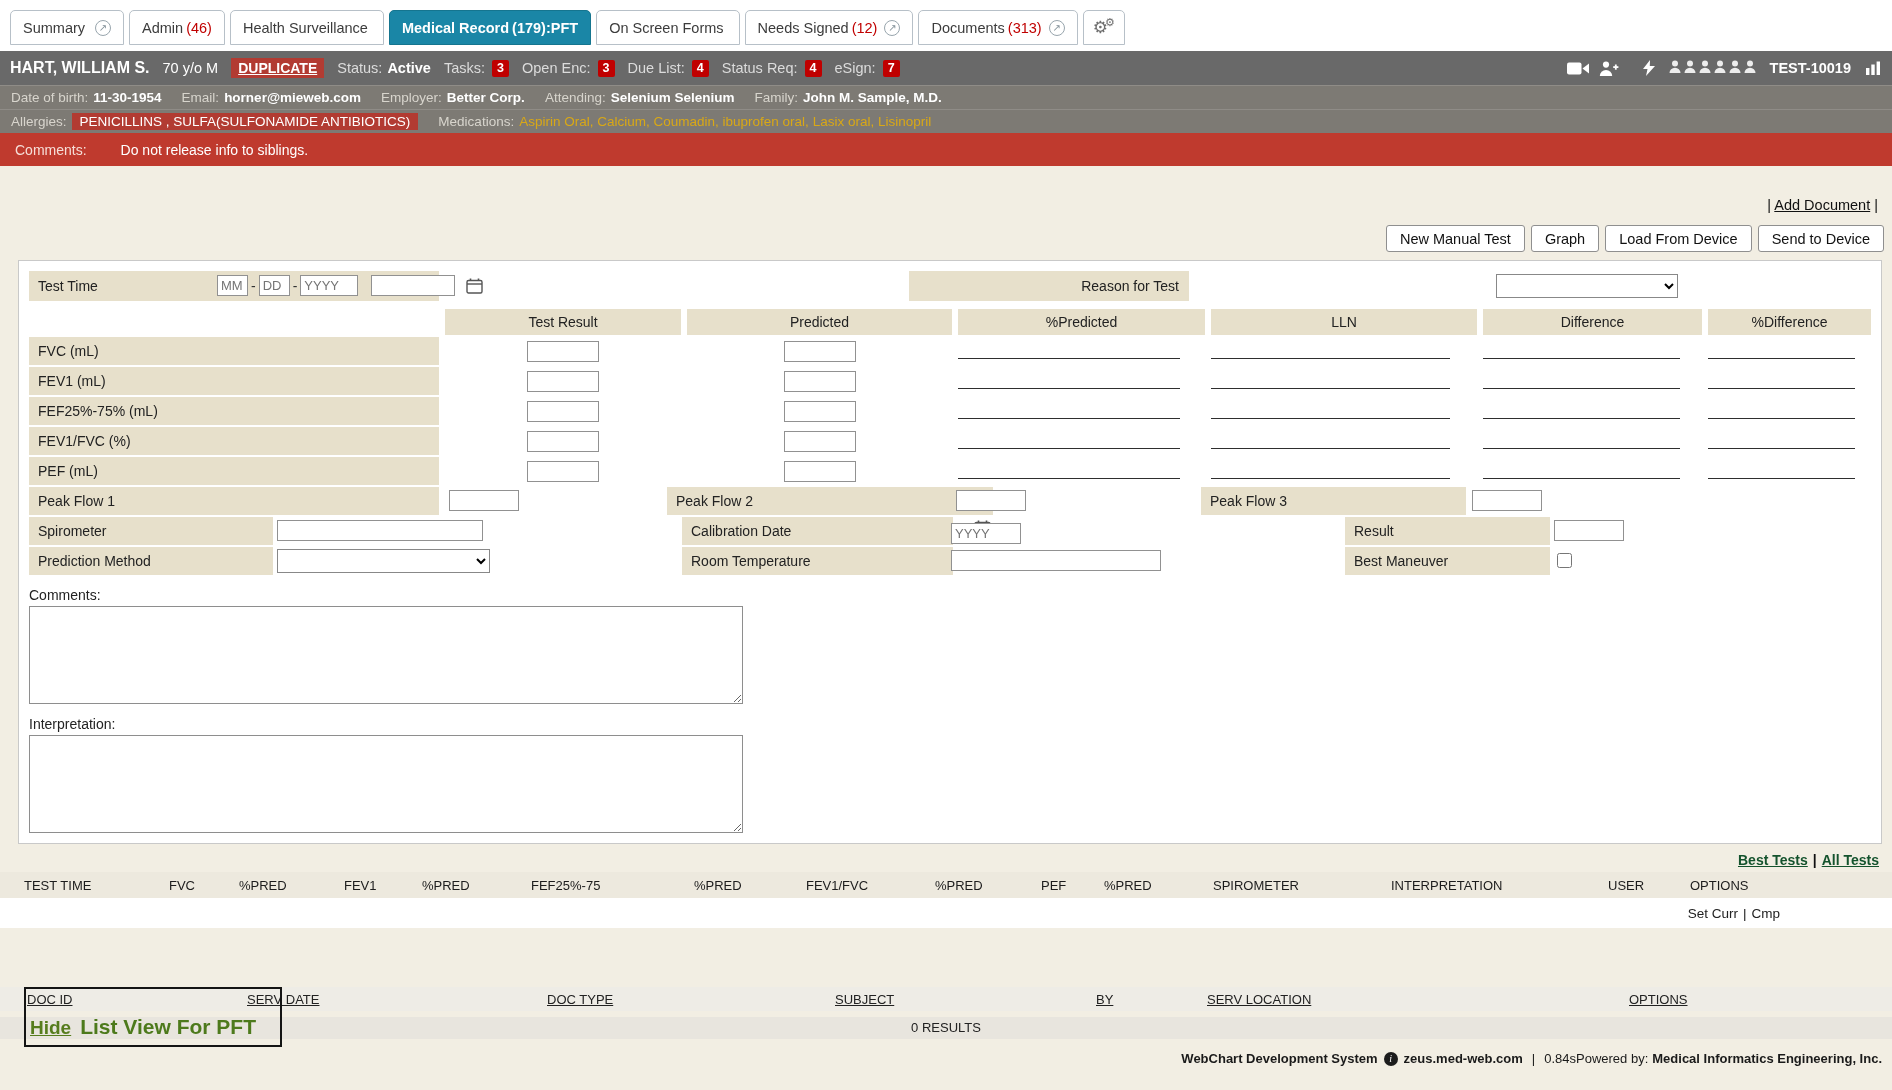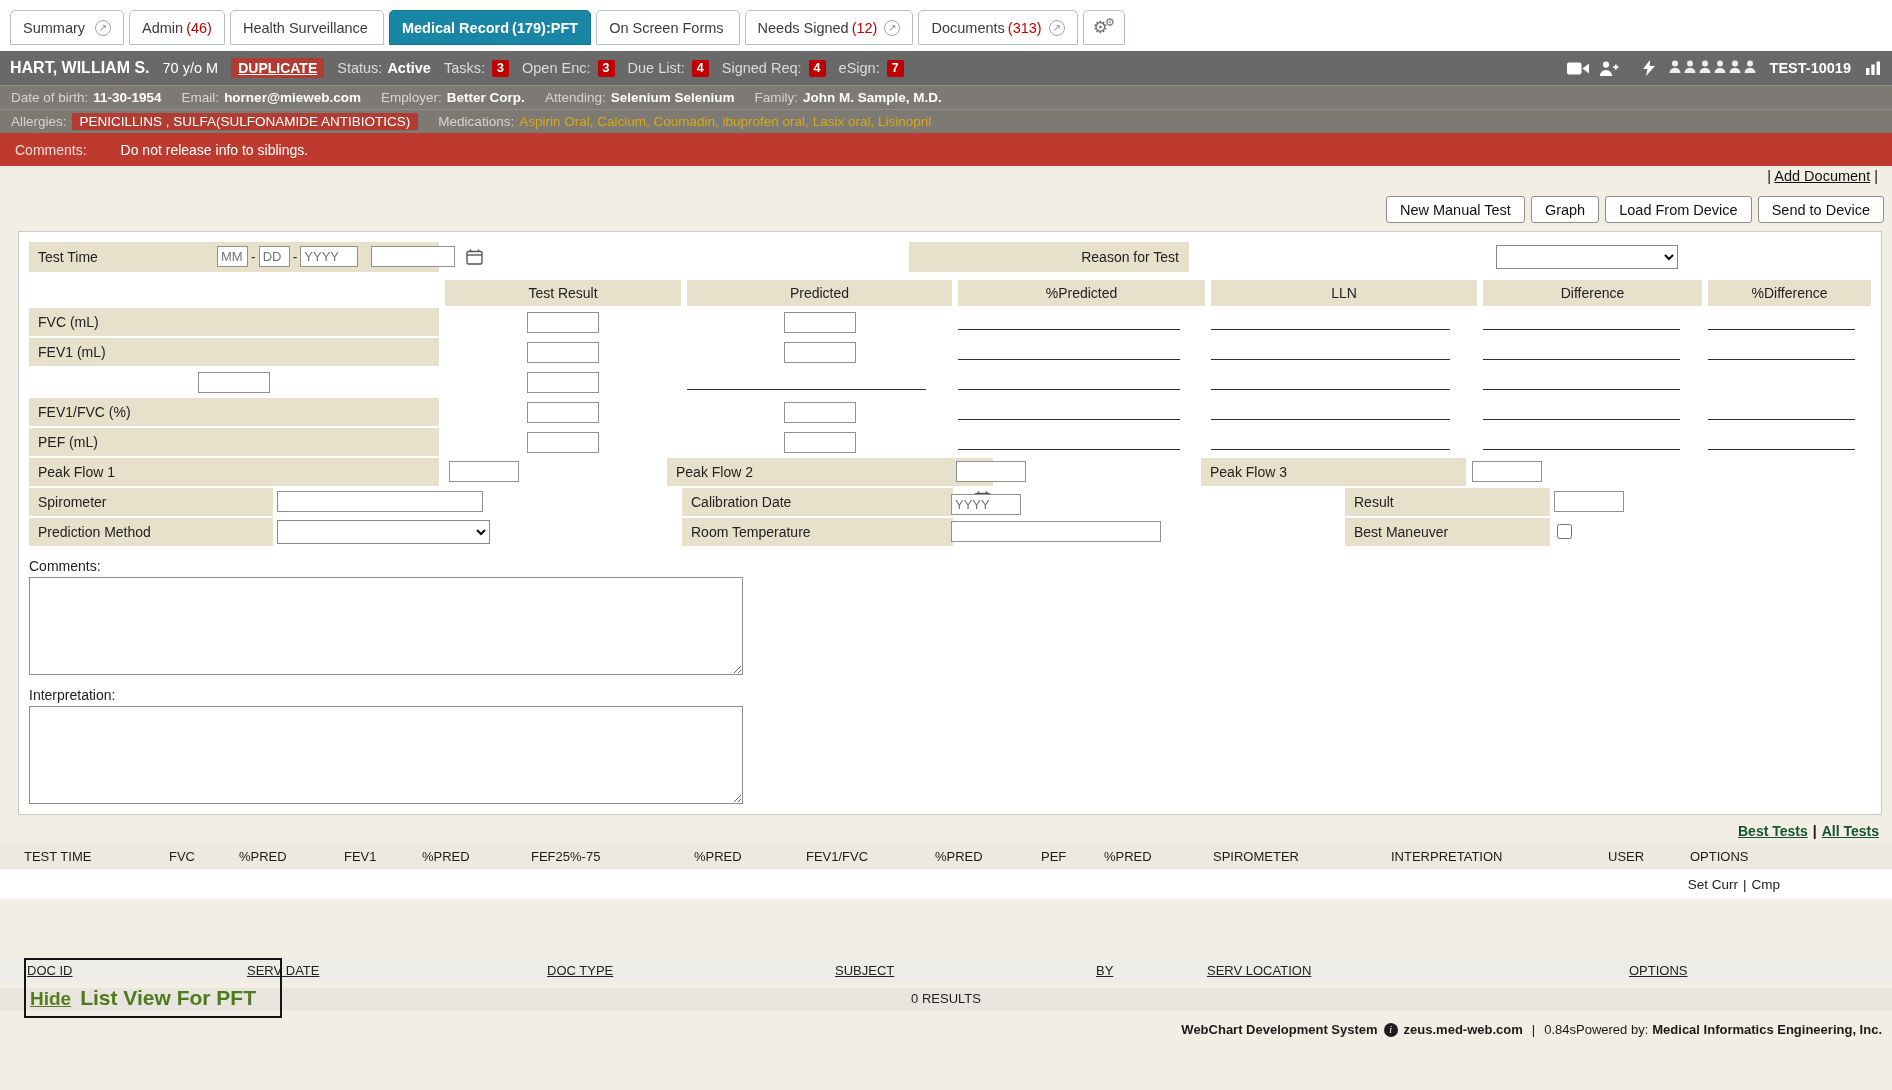--- a/index.html
+++ b/index.html
@@ -36,21 +36,21 @@
   .i-label{color:#d8d5cd;margin-right:5px}
   .i-val{font-weight:bold}
   .allergy-badge{background:#b23b32;color:#fff;padding:1px 8px;margin-right:20px}
   .meds,.med{color:#d9a816;text-decoration:none}
   .med:not(:last-child)::after{content:", "}
 
   .comments-bar{height:33px;background:#bf3a2e;display:flex;align-items:center;padding:0 15px;color:#fff;font-size:14px}
   .c-label{color:#f6ded8;margin-right:34px}
 
   
-  .adddoc-row{margin-top:2px;height:18px;text-align:right;padding-right:14px;font-size:14.5px;color:#111}
+  .adddoc-row{margin-top:31px;height:18px;text-align:right;padding-right:14px;font-size:14.5px;color:#111}
   .adddoc-row::before{content:"| "}
   .adddoc-row::after{content:" |"}
   .adddoc-row a{color:#111;text-decoration:underline}
   .btn-row{margin-top:10px;display:flex;justify-content:flex-end;gap:6px;padding-right:8px}
   .btn{height:27px;padding:0 13px;background:#fff;border:1px solid #8f8f8f;border-radius:3px;font-size:14.5px;color:#111;font-family:inherit;cursor:pointer}
 
   
   .pft-panel{margin:8px 10px 0 18px;background:#fff;border:1px solid #c9c9c9;padding:10px;position:relative}
   .beige{background:#e7e0cb}
   .row-tt{position:relative;height:32px;margin-bottom:6px;font-size:14px;color:#222}
@@ -150,21 +150,21 @@
   <span>70 y/o M</span>
   <a class="dup-badge">DUPLICATE</a>
   <span class="p-label">Status:</span>
     <span class="p-val" style="margin-left:-8px">Active</span>
   <span class="p-label">Tasks:</span>
     <a class="badge-num">3</a>
   <span class="p-label">Open Enc:</span>
     <a class="badge-num">3</a>
   <span class="p-label">Due List:</span>
     <a class="badge-num">4</a>
-  <span class="p-label">Signed Req:</span>
+  <span class="p-label">Status Req:</span>
     <a class="badge-num">4</a>
   <span class="p-label">eSign:</span>
     <a class="badge-num">7</a>
   <span class="p-right">
     <span class="icon-btn">
       <svg width="22" height="13" viewBox="0 0 22 13">
           <rect x="0" y="0.5" width="14.5" height="12" rx="2" fill="#fff"></rect>
           <polygon points="15.5,6.5 22,1.5 22,11.5" fill="#fff"></polygon>
         </svg>
     </span>
@@ -319,20 +319,21 @@
       </div>
     <div class="lc">
         <div class="uline"></div>
       </div>
     <div class="lc">
         <div class="uline"></div>
       </div>
   </div>
 
   <div class="grid-row data-row">
+    <div class="beige rlabel">FEF25%-75% (mL)</div>
     <div class="cc">
         <input class="inp res" style="">
       </div>
     <div class="cc">
         <input class="inp res" style="">
       </div>
     <div class="lc">
         <div class="uline"></div>
       </div>
     <div class="lc">

